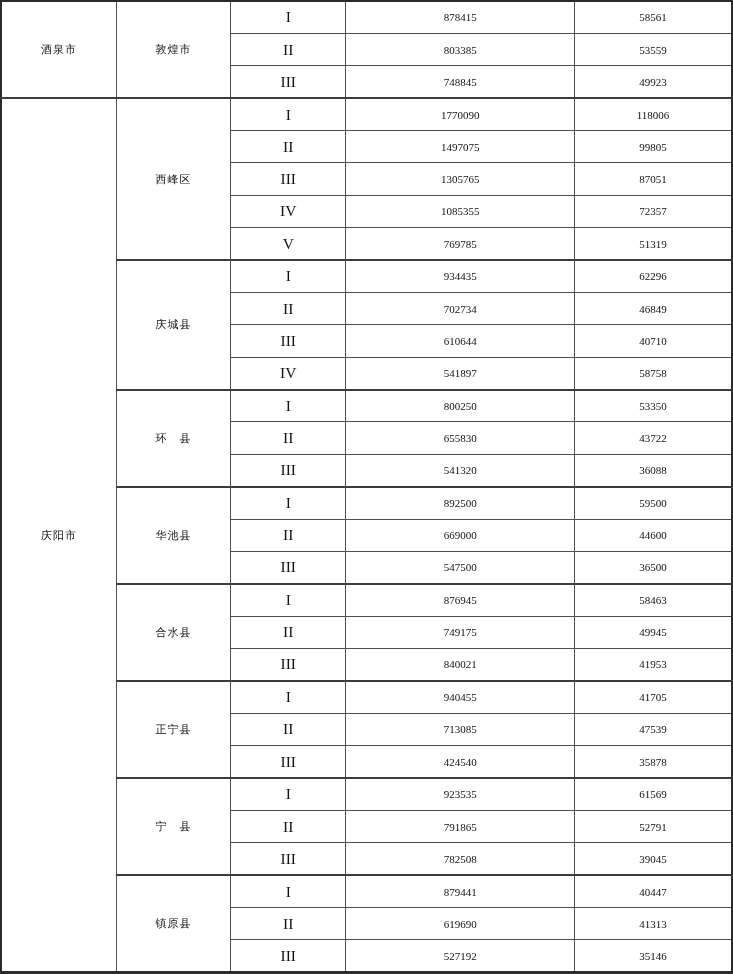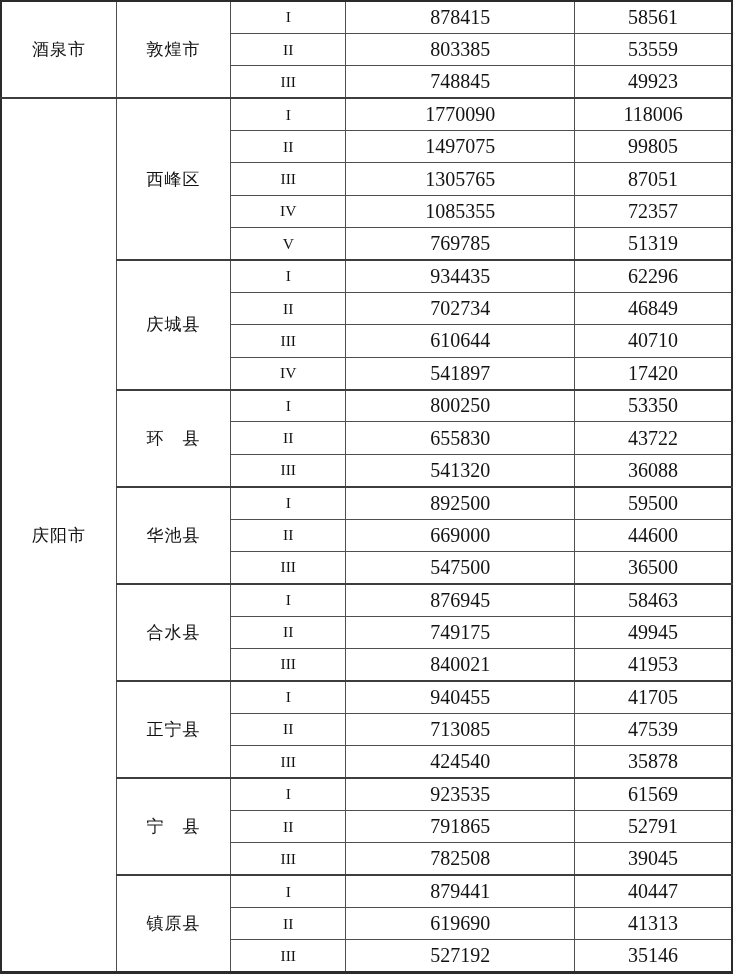--- a/index.html
+++ b/index.html
@@ -32,28 +32,28 @@
   td {
     border: 1.5px solid #4f4f4f;
     text-align: center;
     vertical-align: middle;
     padding: 0;
     overflow: hidden;
     background: #ffffff;
   }
   tr { height: 32px; }
   td.city-cell, td.county-cell {
-    font-size: 17px;
+    font-size: 11px;
     letter-spacing: 1px;
   }
   td.tier-cell {
     font-size: 15.5px;
   }
   td.num-cell {
-    font-size: 20px;
+    font-size: 11px;
   }
   tr.group-start td {
     border-top-width: 2px;
     border-top-color: #3d3d3d;
   }
   col.c1 { width: 115px; }
   col.c2 { width: 114px; }
   col.c3 { width: 115px; }
   col.c4 { width: 228px; }
   col.c5 { width: 157px; }
@@ -127,21 +127,21 @@
           <td class="num-cell">46849</td>
         </tr>
         <tr>
           <td class="tier-cell">III</td>
           <td class="num-cell">610644</td>
           <td class="num-cell">40710</td>
         </tr>
         <tr>
           <td class="tier-cell">IV</td>
           <td class="num-cell">541897</td>
-          <td class="num-cell">17420</td>
+          <td class="num-cell">58758</td>
         </tr>
         <tr class="group-start">
           <td class="county-cell" rowspan="3">环　县</td>
           <td class="tier-cell">I</td>
           <td class="num-cell">800250</td>
           <td class="num-cell">53350</td>
         </tr>
         <tr>
           <td class="tier-cell">II</td>
           <td class="num-cell">655830</td>

